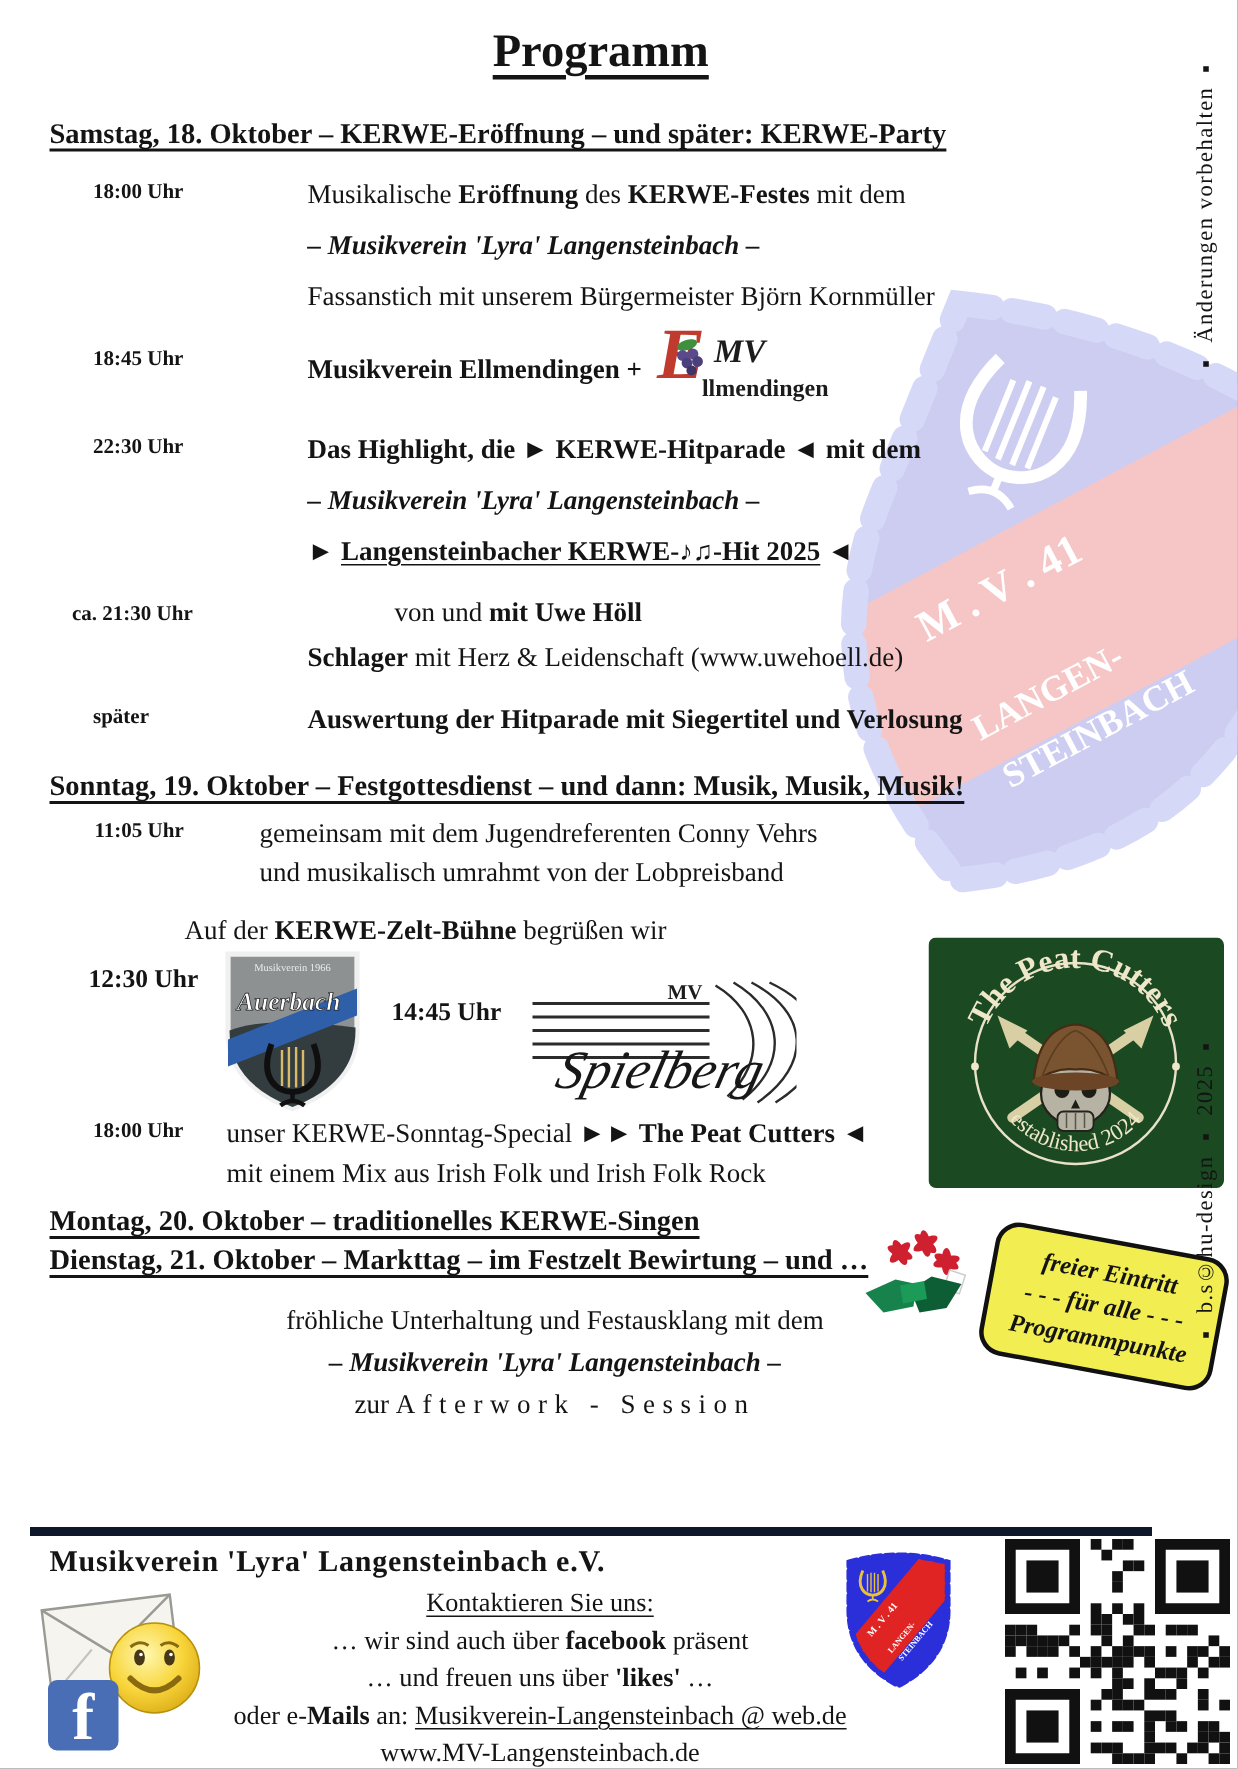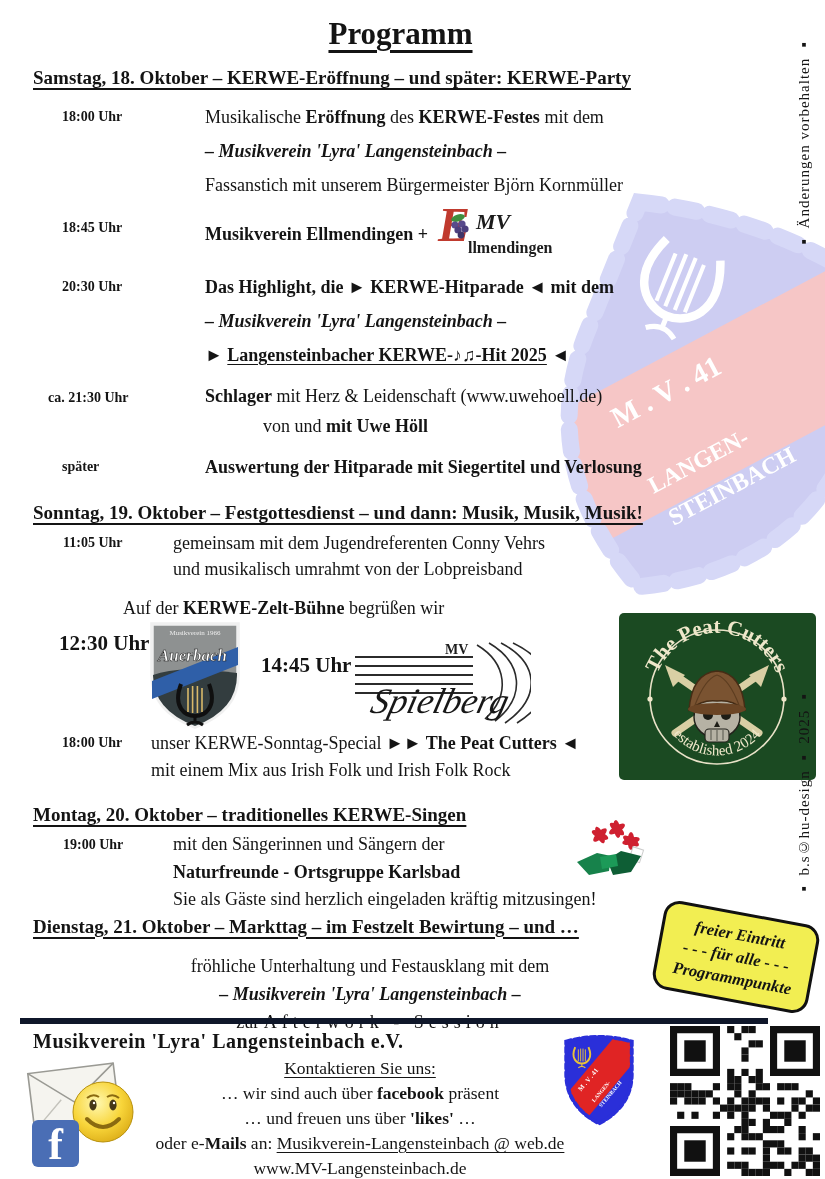--- a/index.html
+++ b/index.html
@@ -11,37 +11,37 @@
   .watermark{position:absolute;left:556px;top:206px;width:340px;height:408px;z-index:1;
              transform:rotate(22deg);transform-origin:50% 40%;
              --cs:var(--watermark-blue,#cdcdf2);--cb:var(--watermark-red,#f6c6c6);
              --cd:#ffffff;--ct:#ffffff;--cc:#d6d8f7;}
   .crest-small{--cs:var(--crest-blue,#2a2fd9);--cb:var(--crest-red,#e02424);
              --cd:var(--crest-gold,#e8c23a);--ct:#ffffff;--cc:var(--crest-blue,#2a2fd9);}
   .title{text-align:center;margin:16px 0 0;font-size:31px;font-weight:700;}
   .title span{text-decoration:underline;text-decoration-thickness:3px;text-underline-offset:6px;}
   .day-header{font-size:19px;font-weight:700;line-height:26px;}
   .day-header span{text-decoration:underline;text-decoration-thickness:2px;text-underline-offset:4px;}
-  .sec-sat .day-header{margin-top:13px;}
+  .sec-sat .day-header{margin-top:25px;}
   .sec-sun .day-header{margin-top:16px;}
-  .sec-mon .day-header{margin-top:18px;}
+  .sec-mon .day-header{margin-top:6px;}
   .sec-tue .day-header{}
   .row{display:flex;align-items:flex-start;}
   .time{flex:0 0 172px;box-sizing:border-box;padding-left:29px;font-weight:700;font-size:14px;}
   .body-col{flex:1;font-size:18px;}
   .sec-sat .row{margin-top:9px;}
   .sec-sat .time,.sec-sat .line{line-height:34px;}
   .time-wide{padding-left:15px;}
   .indent60{margin-left:58px;}
   .sec-sun .time{flex-basis:140px;padding-left:30px;}
   .sec-sun .row{margin-top:4px;}
   .sec-sun .time,.sec-sun .line{line-height:26px;}
   .stage-line{margin:13px 0 0 90px;width:560px;text-align:left;font-size:18px;line-height:26px;}
   .band{position:relative;height:105px;}
-  .t-slot{position:absolute;font-weight:700;font-size:21px;}
+  .t-slot{position:absolute;font-weight:700;font-size:17px;}
   .t1230{left:26px;top:10px;}
   .t1445{left:228px;top:32px;}
   .auerbach-logo{position:absolute;left:114px;top:-2px;}
   .spielberg-logo{position:absolute;left:320px;top:20px;}
   .peat-logo{position:absolute;left:586px;top:-8px;}
   .special .time{flex-basis:118px;padding-left:29px;}
   .special .line{line-height:27px;max-width:445px;}
   .sec-mon{position:relative;}
   .sec-mon .time{flex-basis:140px;padding-left:30px;}
   .sec-mon .row{margin-top:3px;}
@@ -151,33 +151,33 @@
                 <circle cx="15" cy="22" r="3.4" fill="#3f3468"></circle>
               </svg>
               <span class="ellm-mv">MV</span>
               <span class="ellm-rest">llmendingen</span>
             </span>
           </div>
         </div>
       </div>
 
       <div class="row">
-        <div class="time">20:30 Uhr</div>
+        <div class="time">22:30 Uhr</div>
         <div class="body-col">
           <div class="line"><span class="b">Das Highlight, die ► KERWE-Hitparade ◄ mit dem</span></div>
           <div class="line"><span class="b i">– Musikverein 'Lyra' Langensteinbach –</span></div>
           <div class="line"><span class="b">► </span><span class="b u">Langensteinbacher KERWE-♪♫-Hit 2025</span><span class="b"> ◄</span></div>
         </div>
       </div>
 
       <div class="row">
         <div class="time time-wide">ca. 21:30 Uhr</div>
         <div class="body-col">
+          <div class="line indent60" style="line-height:30px"><span>von und </span><span class="b">mit Uwe Höll</span></div>
           <div class="line" style="line-height:30px"><span class="b">Schlager</span><span> mit Herz &amp; Leidenschaft (www.uwehoell.de)</span></div>
-          <div class="line indent60" style="line-height:30px"><span>von und </span><span class="b">mit Uwe Höll</span></div>
         </div>
       </div>
 
       <div class="row">
         <div class="time">später</div>
         <div class="body-col">
           <div class="line"><span class="b">Auswertung der Hitparade mit Siegertitel und Verlosung</span></div>
         </div>
       </div>
     </div>
@@ -271,28 +271,20 @@
         <div class="time">18:00 Uhr</div>
         <div class="body-col">
           <div class="line"><span>unser KERWE-Sonntag-Special </span><span class="b">►► The Peat Cutters ◄</span></div>
           <div class="line"><span>mit einem Mix aus Irish Folk und Irish Folk Rock</span></div>
         </div>
       </div>
     </div>
 
     <div class="sec-mon">
       <div class="day-header"><span>Montag, 20. Oktober – traditionelles KERWE-Singen</span></div>
-      <div class="row">
-        <div class="time">19:00 Uhr</div>
-        <div class="body-col">
-          <div class="line"><span>mit den Sängerinnen und Sängern der</span></div>
-          <div class="line"><span class="b">Naturfreunde - Ortsgruppe Karlsbad</span></div>
-          <div class="line"><span>Sie als Gäste sind herzlich eingeladen kräftig mitzusingen!</span></div>
-        </div>
-      </div>
       <svg class="naturfreunde-logo" width="74" height="66" viewBox="0 0 74 66">
         <g fill="var(--naturfreunde-red,#cf2030)">
           <g transform="translate(29,15)">
               <ellipse rx="3.4" ry="9" transform="rotate(-25)"></ellipse>
               <ellipse rx="3.4" ry="9" transform="rotate(45)"></ellipse>
               <ellipse rx="3.4" ry="9" transform="rotate(115)"></ellipse>
             </g>
           <g transform="translate(46,9)">
               <ellipse rx="3.4" ry="9" transform="rotate(-10)"></ellipse>
               <ellipse rx="3.4" ry="9" transform="rotate(60)"></ellipse>

